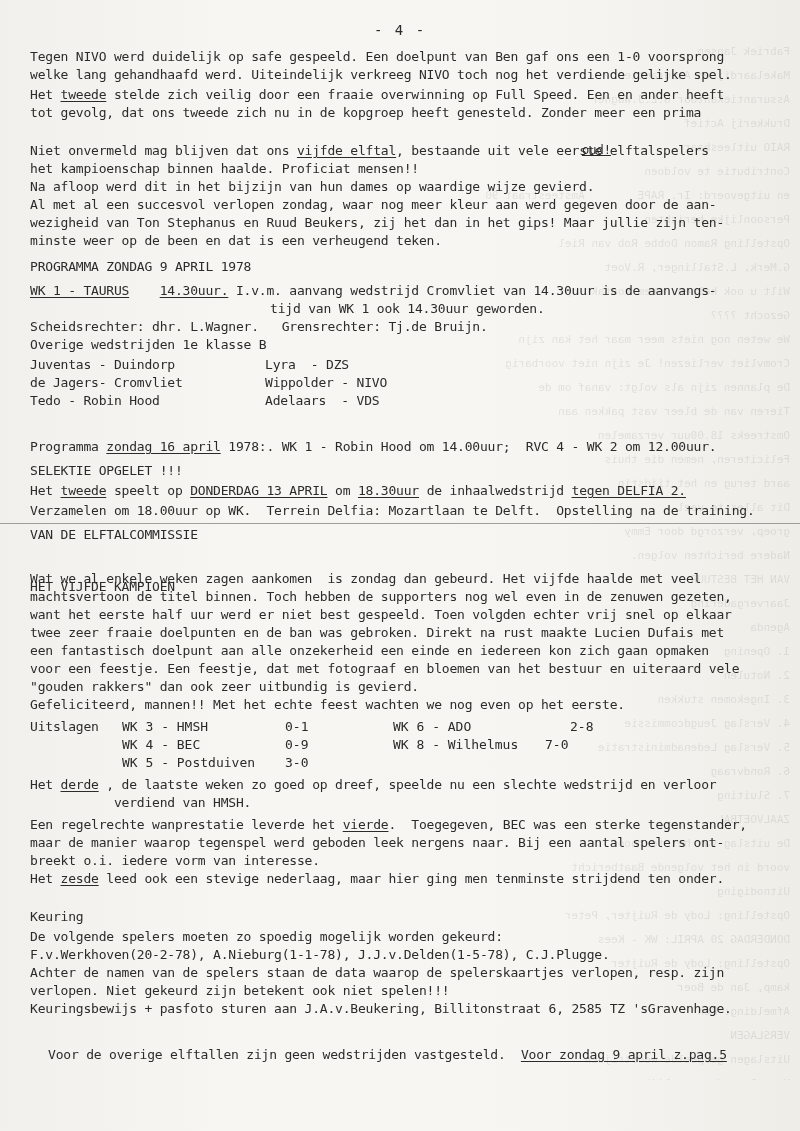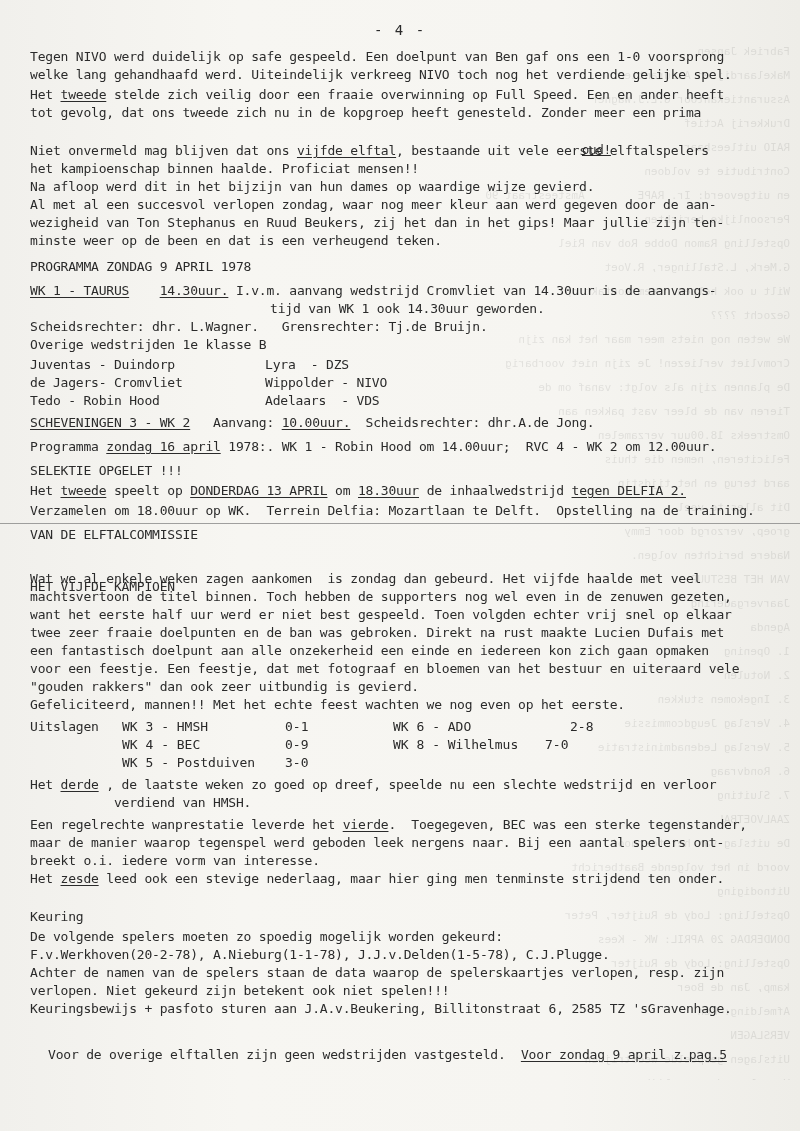--- a/index.html
+++ b/index.html
@@ -108,21 +108,20 @@
   <div class="line" style="top:318px"><span>Scheidsrechter: dhr. L.Wagner.</span><span>   </span><span>Grensrechter: Tj.de Bruijn.</span></div>
   <div class="line u" style="top:336px">Overige wedstrijden 1e klasse B</div>
 
   <div class="line" style="top:356px">Juventas - Duindorp</div>
   <div class="line" style="top:374px">de Jagers- Cromvliet</div>
   <div class="line" style="top:392px">Tedo - Robin Hood</div>
   <div class="line" style="top:356px;left:265px">Lyra  - DZS</div>
   <div class="line" style="top:374px;left:265px">Wippolder - NIVO</div>
   <div class="line" style="top:392px;left:265px">Adelaars  - VDS</div>
 
-  <div class="line" style="top:414px"><u>SCHEVENINGEN 3 - WK 2</u><span>   Aanvang: </span><u>10.00uur.</u><span>  </span><span>Scheidsrechter: dhr.A.de Jong.</span></div>
   <div class="line" style="top:438px"><span>Programma</span><span> </span><u>zondag 16 april</u><span> 1978:. WK 1 - Robin Hood om 14.00uur;  RVC 4 - WK 2 om 12.00uur.</span></div>
 
   <div class="line u" style="top:462px">SELEKTIE OPGELET !!!</div>
   <div class="line" style="top:482px"><span>Het </span><u>tweede</u><span> speelt op </span><u>DONDERDAG 13 APRIL</u><span> om </span><u>18.30uur</u><span> de inhaalwedstrijd </span><u>tegen DELFIA 2.</u></div>
   <div class="line" style="top:502px">Verzamelen om 18.00uur op WK.  Terrein Delfia: Mozartlaan te Delft.  Opstelling na de training.</div>
   <div class="dashline"></div>
 
   <div class="line u" style="top:526px">VAN DE ELFTALCOMMISSIE</div>
   <div class="line u" style="top:578px">HET VIJFDE KAMPIOEN</div>
   <div class="line" style="top:570px">Wat we al enkele weken zagen aankomen  is zondag dan gebeurd. Het vijfde haalde met veel</div>

